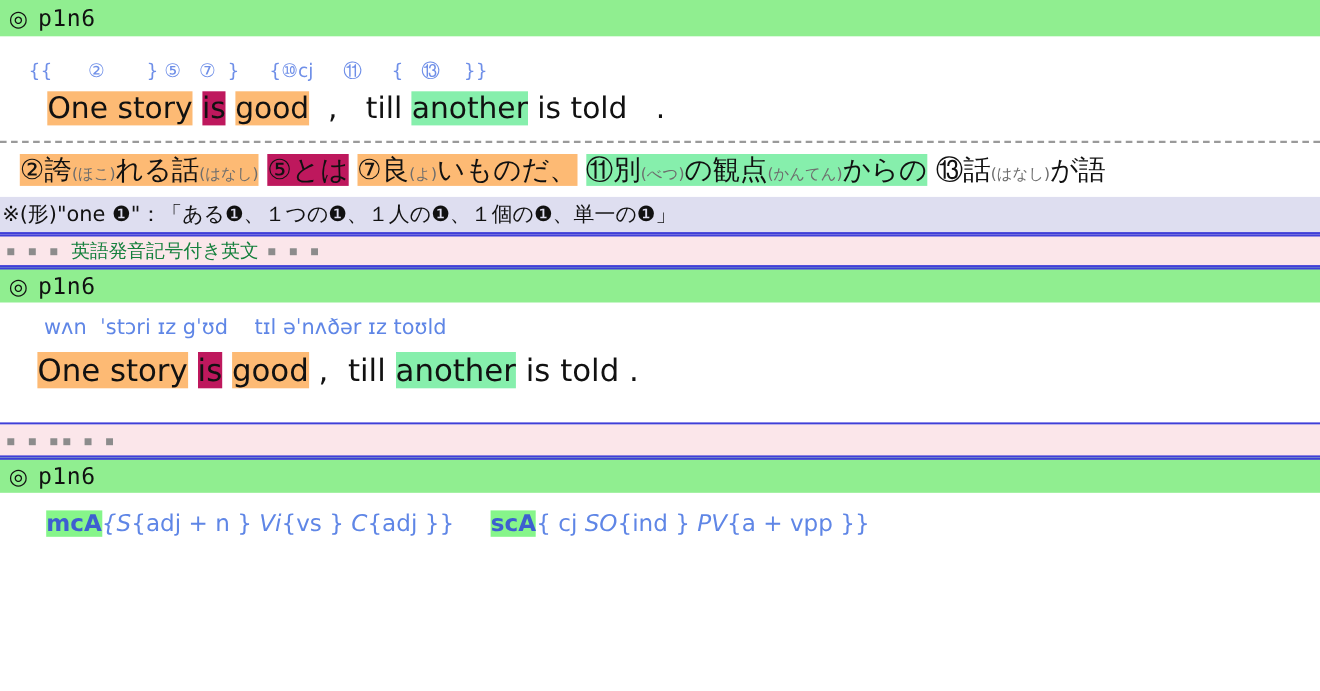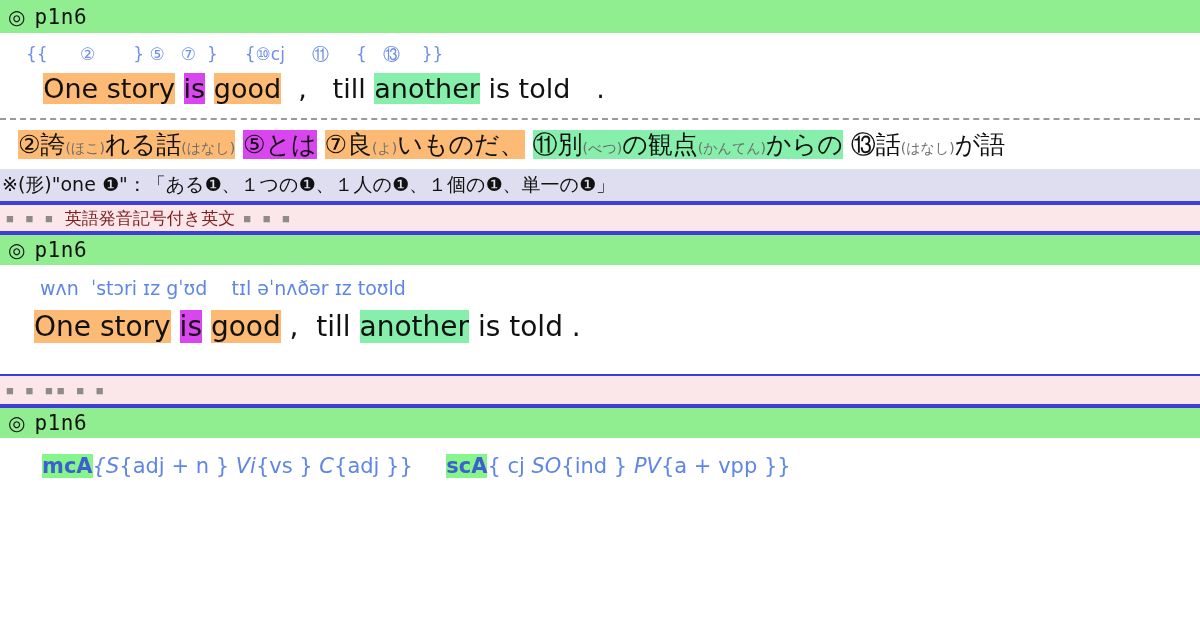--- a/index.html
+++ b/index.html
@@ -37,43 +37,43 @@
     border-top:2px solid #3f3fd8;
     border-bottom:2px solid #3f3fd8;
     height:30px;
     display:flex;align-items:center;
     padding-left:6px;
     box-sizing:border-box;
     color:#9a9a9a;
     font-size:17px;
   }
   .sq{font-size:13px;letter-spacing:4px;color:#8c8c8c;}
-  .sec-title{margin:12px 8px;font-size:17px;color:#7f1d1d;
+  .sec-title{margin:12px 8px;font-size:17px;color:#15803d;
     font-family:"DejaVu Sans","Liberation Sans",sans-serif;}
 
   
-  .enblock{padding:10px 0 4px 0;}
+  .enblock{padding:10px 0 4px 0;margin-top:10px;}
   .tagrow{
     color:#6f8fe8;
     font-size:17px;
     height:26px;
     white-space:pre;
     padding-left:26px;
     font-family:"DejaVu Sans","Liberation Sans",sans-serif;
   }
   .sentrow{
     font-size:27px;
     color:#111;
     white-space:pre;
     padding-left:26px;
     line-height:1.45;
     font-family:"DejaVu Sans","Liberation Sans",sans-serif;
   }
   .hl-cyan{background:#fdba74;}
-  .hl-lav{background:#d946ef;}
+  .hl-lav{background:#be185d;}
   .hl-mint{background:#fdba74;}
   .hl-peach{background:#86efac;}
 
   
   .dashed{
     border-top:2px dashed #9a9a9a;
     margin:6px 0 0 0;
     height:0;
   }
 

